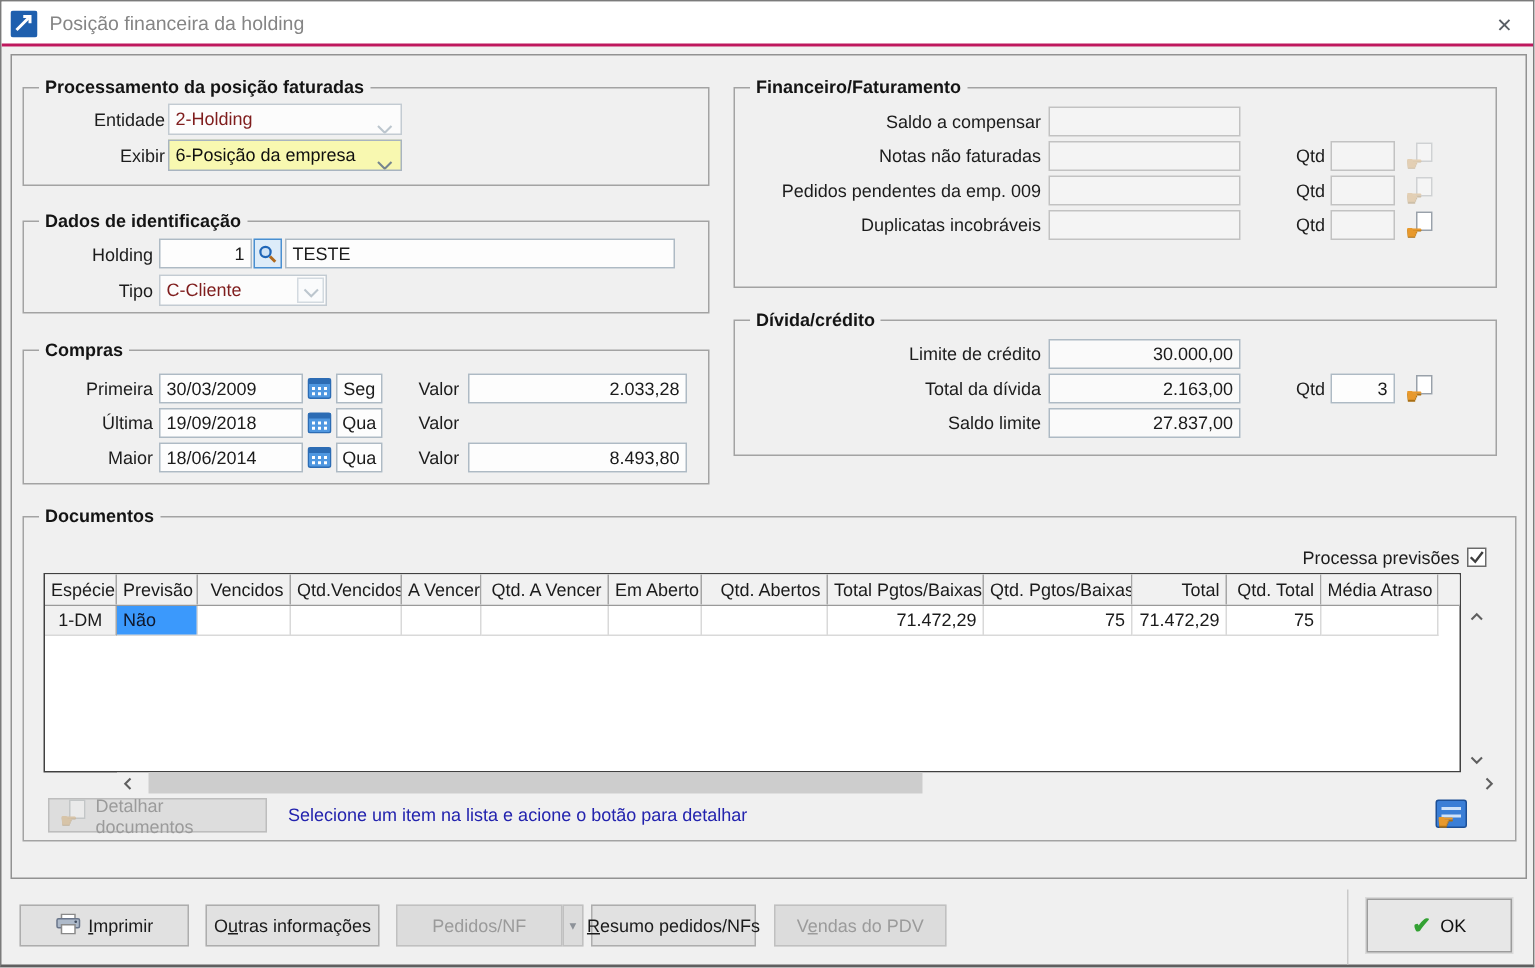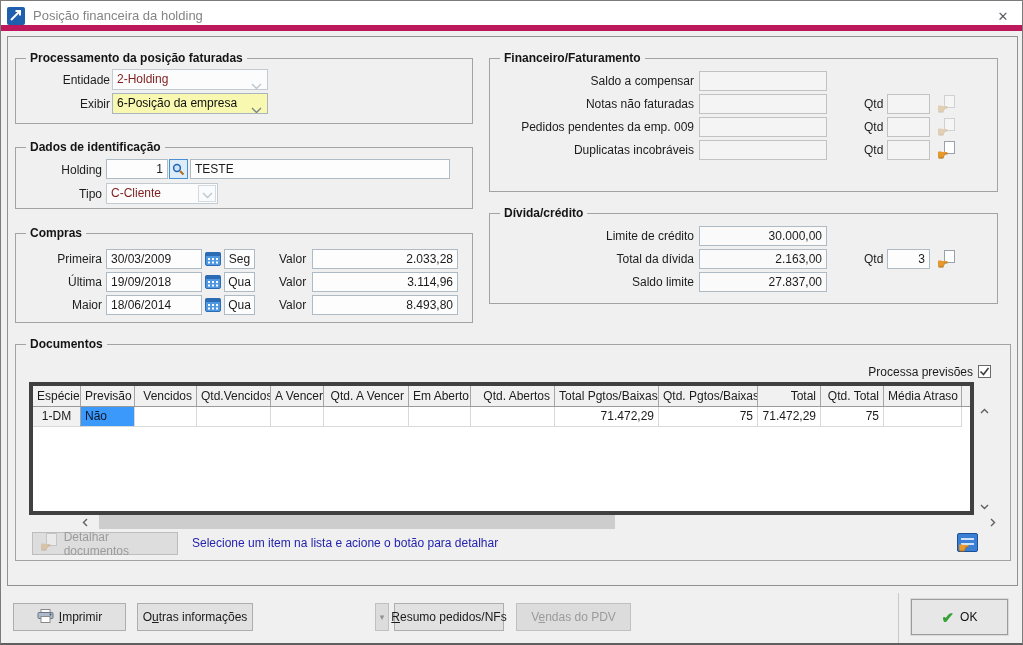--- a/index.html
+++ b/index.html
@@ -3,21 +3,21 @@
 <meta charset="utf-8">
 <style>
   html,body{margin:0;padding:0;background:#c8c8c8;}
   *{box-sizing:border-box;}
   .window{
     position:relative;width:1023px;height:645px;background:#f0f0f0;
     font-family:"Liberation Sans",sans-serif;font-size:12px;color:#1b1b1b;
     border:1px solid #7b7b7b;border-bottom:2px solid #5f5f5f;overflow:hidden;
   }
   
-  .titlebar{position:absolute;left:0;top:0;right:0;height:30px;background:#ffffff;border-bottom:6px solid #be185d;}
+  .titlebar{position:absolute;left:0;top:0;right:0;height:30px;background:#ffffff;border-bottom:2px solid #be185d;}
   .app-icon{position:absolute;left:6px;top:6px;width:18px;height:18px;}
   .title-text{position:absolute;left:32px;top:0;line-height:30px;color:#858585;font-size:13px;}
   .close-btn{position:absolute;right:10px;top:7px;width:18px;height:17px;display:flex;align-items:center;justify-content:center;color:#5a5f66;font-size:13px;cursor:default;}
   
   .content-panel{position:absolute;left:6px;top:35px;width:1011px;height:550px;border:1px solid #929292;background:#f0f0f0;}
   
   .group{position:absolute;border:1px solid #a3a3a3;background:#f0f0f0;}
   .group-title{position:absolute;top:-8px;left:10px;background:#f0f0f0;padding:0 4px;font-weight:bold;font-size:12px;color:#141414;white-space:nowrap;line-height:14px;}
   .lbl{position:absolute;height:20px;line-height:20px;text-align:right;color:#1c1c1c;white-space:nowrap;}
   .lbl-left{position:absolute;height:20px;line-height:20px;text-align:left;color:#1c1c1c;white-space:nowrap;}
@@ -33,21 +33,21 @@
   .tool-btn{position:absolute;width:19px;height:20px;border:1px solid #4a8fd0;background:#ddecf9;display:flex;align-items:center;justify-content:center;}
   .flat-icon{position:absolute;width:17px;height:16px;}
   .weekday{position:absolute;width:31px;height:20px;line-height:18px;border:1px solid #aebac4;background:#fdfdfd;text-align:center;}
   
   .hand-icon{position:absolute;width:18px;height:17px;}
   .hand-icon .page{position:absolute;right:1px;top:0;width:11px;height:13px;background:#fff;border:1px solid #99a1aa;}
   .hand-icon .hand{position:absolute;left:-1px;bottom:-3px;font-size:13px;color:#e8992c;text-shadow:0 1px 0 #a96f14;line-height:13px;}
   .hand-icon.off{opacity:.38;filter:grayscale(35%);}
   
   .grid{position:absolute;background:#f0f0f0;}
-  .grid-content{position:absolute;left:0;top:0;width:945px;height:133px;background:#ffffff;border:4px solid #404040;}
+  .grid-content{position:absolute;left:0;top:0;width:945px;height:133px;background:#ffffff;border:1px solid #404040;}
   .ghead{display:flex;height:21px;border-bottom:1px solid #9a9a9a;background:#f1f1f1;}
   .hcell{height:20px;line-height:20px;background:#f1f1f1;border-right:1px solid #a6a6a6;padding:0 4px;white-space:nowrap;overflow:hidden;font-size:12px;}
   .drow{display:flex;height:20px;}
   .dcell{height:20px;line-height:19px;border-right:1px solid #d9d9d9;border-bottom:1px solid #d9d9d9;padding:0 4px;white-space:nowrap;overflow:hidden;}
   .dcell.fixed{background:#f1f1f1;border-right:1px solid #a6a6a6;text-align:center;}
   .dcell.sel{background:#3b99fc;color:#0f172a;}
   .ar{text-align:right;} .ac{text-align:center;}
   .c0{width:48px}.c1{width:54px}.c2{width:62px}.c3{width:74px}.c4{width:53px}.c5{width:85px}.c6{width:62px}
   .c7{width:84px}.c8{width:104px}.c9{width:99px}.c10{width:63px}.c11{width:63px}.c12{width:78px}.cf{flex:1;border-right:none;}
   .vscroll{position:absolute;left:947px;top:22px;width:17px;height:110px;}
@@ -158,21 +158,20 @@
             <rect x="3" y="7" width="2" height="2"></rect>
             <rect x="7" y="7" width="2" height="2"></rect>
             <rect x="11" y="7" width="2" height="2"></rect>
             <rect x="3" y="10.5" width="2" height="2"></rect>
             <rect x="7" y="10.5" width="2" height="2"></rect>
             <rect x="11" y="10.5" width="2" height="2"></rect>
           </g>
         </svg></span>
     <div class="weekday" style="left:208px;top:38px;">Qua</div>
     <div class="lbl-left" style="left:263px;top:38px;width:40px;">Valor</div>
-    <div class="field num" style="left:296px;top:38px;width:146px;">3.114,96</div>
 
     <div class="lbl" style="left:10px;top:61px;width:76px;">Maior</div>
     <div class="field" style="left:90px;top:61px;width:96px;">18/06/2014</div>
     <span class="flat-icon" style="left:189px;top:63px;"><svg width="16" height="15">
           <rect x="0.5" y="1.5" width="15" height="13" rx="1.5" fill="#4f97e0" stroke="#2c6cb4"></rect>
           <rect x="0.5" y="1.5" width="15" height="3.5" fill="#2c6cb4"></rect>
           <g fill="#fff">
             <rect x="3" y="7" width="2" height="2"></rect>
             <rect x="7" y="7" width="2" height="2"></rect>
             <rect x="11" y="7" width="2" height="2"></rect>
@@ -332,20 +331,23 @@
           <rect x="4" y="7.5" width="9" height="6" fill="#fff" stroke="#8a8a8a"></rect>
           <circle cx="13.5" cy="5.5" r="0.9" fill="#3f4c5e"></circle>
         </svg></span>
     <span><span></span><span class="u">I</span><span>mprimir</span></span>
   </button>
 
   <button class="btn" style="left:136px;top:602px;width:116px;">
     <span><span>O</span><span class="u">u</span><span>tras informações</span></span>
   </button>
 
+  <button class="btn off" style="left:263px;top:602px;width:111px;">
+    <span>Pedidos/NF</span>
+  </button>
   <button class="btn off" style="left:374px;top:602px;width:14px;padding:0;">
     <span style="color:#8d9299;font-size:9px;">▾</span>
   </button>
 
   <button class="btn" style="left:393px;top:602px;width:110px;">
     <span><span></span><span class="u">R</span><span>esumo pedidos/NFs</span></span>
   </button>
 
   <button class="btn off" style="left:515px;top:602px;width:115px;">
     <span><span>V</span><span class="u">e</span><span>ndas do PDV</span></span>

